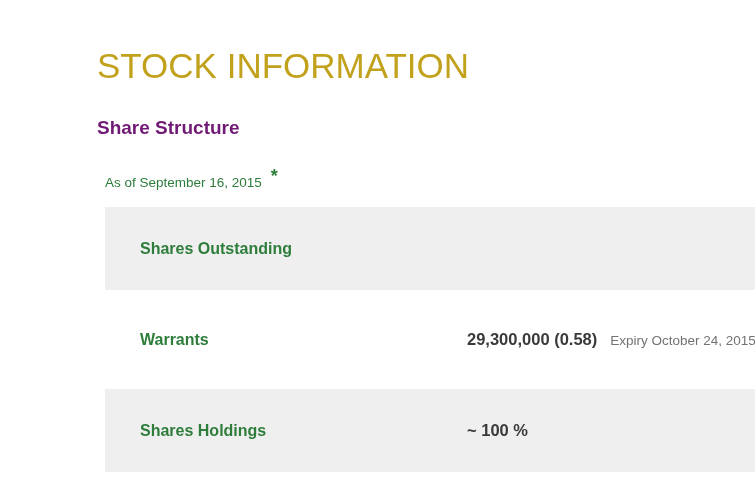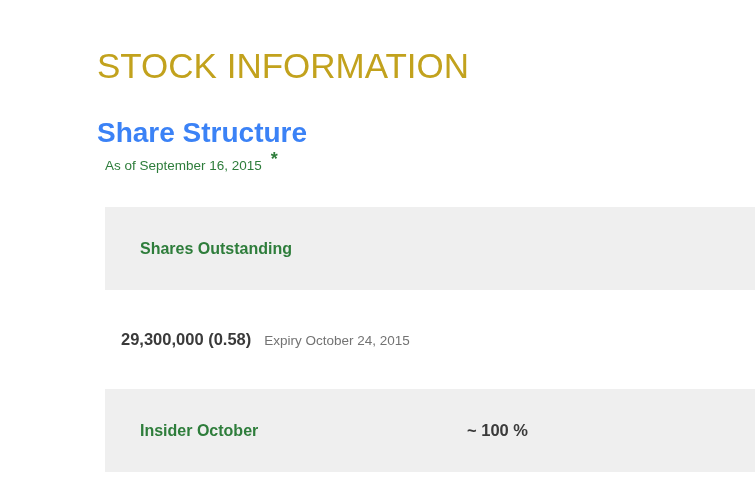--- a/index.html
+++ b/index.html
@@ -21,28 +21,28 @@
     top: 14px;
     font-size: 35px;
     font-weight: 400;
     letter-spacing: 0px;
     color: #C2A21D;
   }
   .section-title {
     position: absolute;
     left: 65px;
     top: 85px;
-    font-size: 28px;
+    font-size: 19px;
     font-weight: 700;
-    color: #3b82f6;
+    color: #701a75;
   }
   .as-of-line {
     position: absolute;
     left: 65px;
-    top: 117px;
+    top: 134px;
     font-size: 13.5px;
     font-weight: 400;
     color: #2E7D3B;
   }
   .as-of-line .footnote-star {
     font-size: 18px;
     font-weight: 700;
     vertical-align: 5px;
     margin-left: 1px;
   }
@@ -98,22 +98,23 @@
 
   <div class="as-of-line"><span>As of September 16, 2015</span><sup class="footnote-star">*</sup></div>
 
   <div class="share-table">
 
     <div class="share-row">
       <div class="cell-label">Shares Outstanding</div>
     </div>
 
     <div class="share-row">
+      <div class="cell-label">Warrants</div>
       <div class="cell-value"><span>29,300,000 (0.58)</span><span class="value-note">Expiry October 24, 2015</span></div>
     </div>
 
     <div class="share-row">
-      <div class="cell-label">Insider October</div>
+      <div class="cell-label">Shares Holdings</div>
       <div class="cell-value"><span>~ 100 %</span><span class="value-note"></span></div>
     </div>
 
   </div>
 </div>
 
 </body></html>

